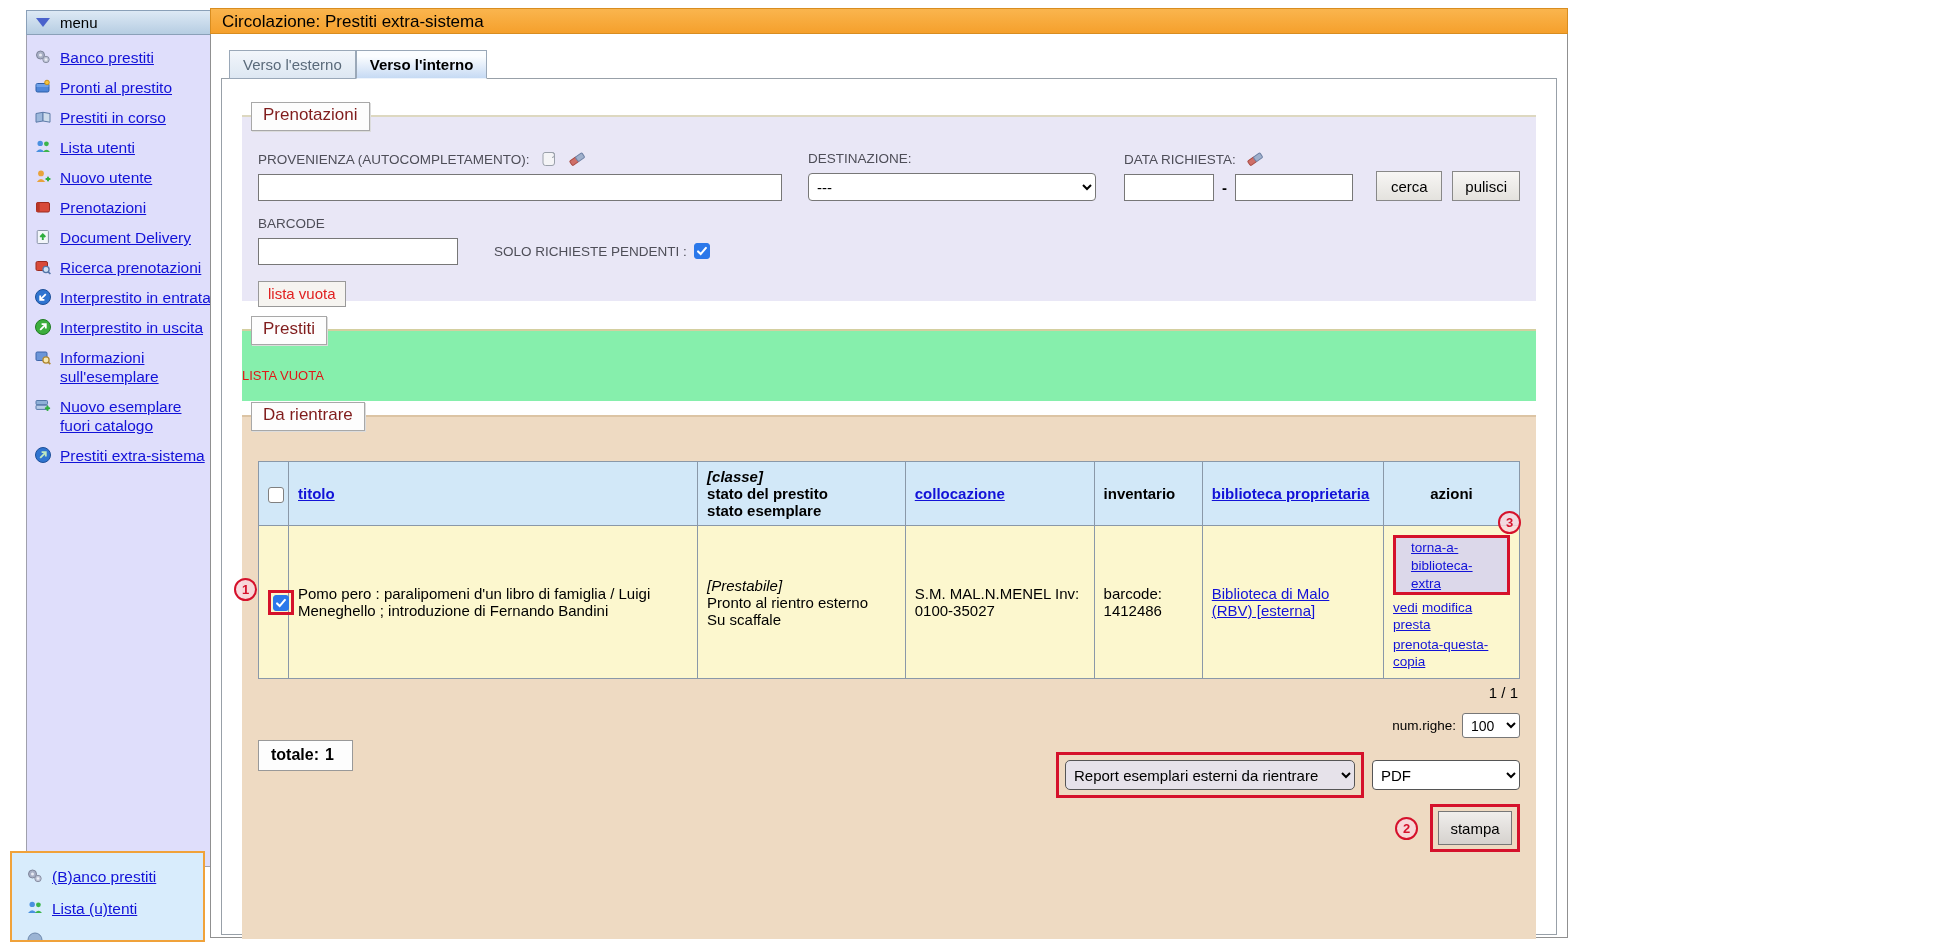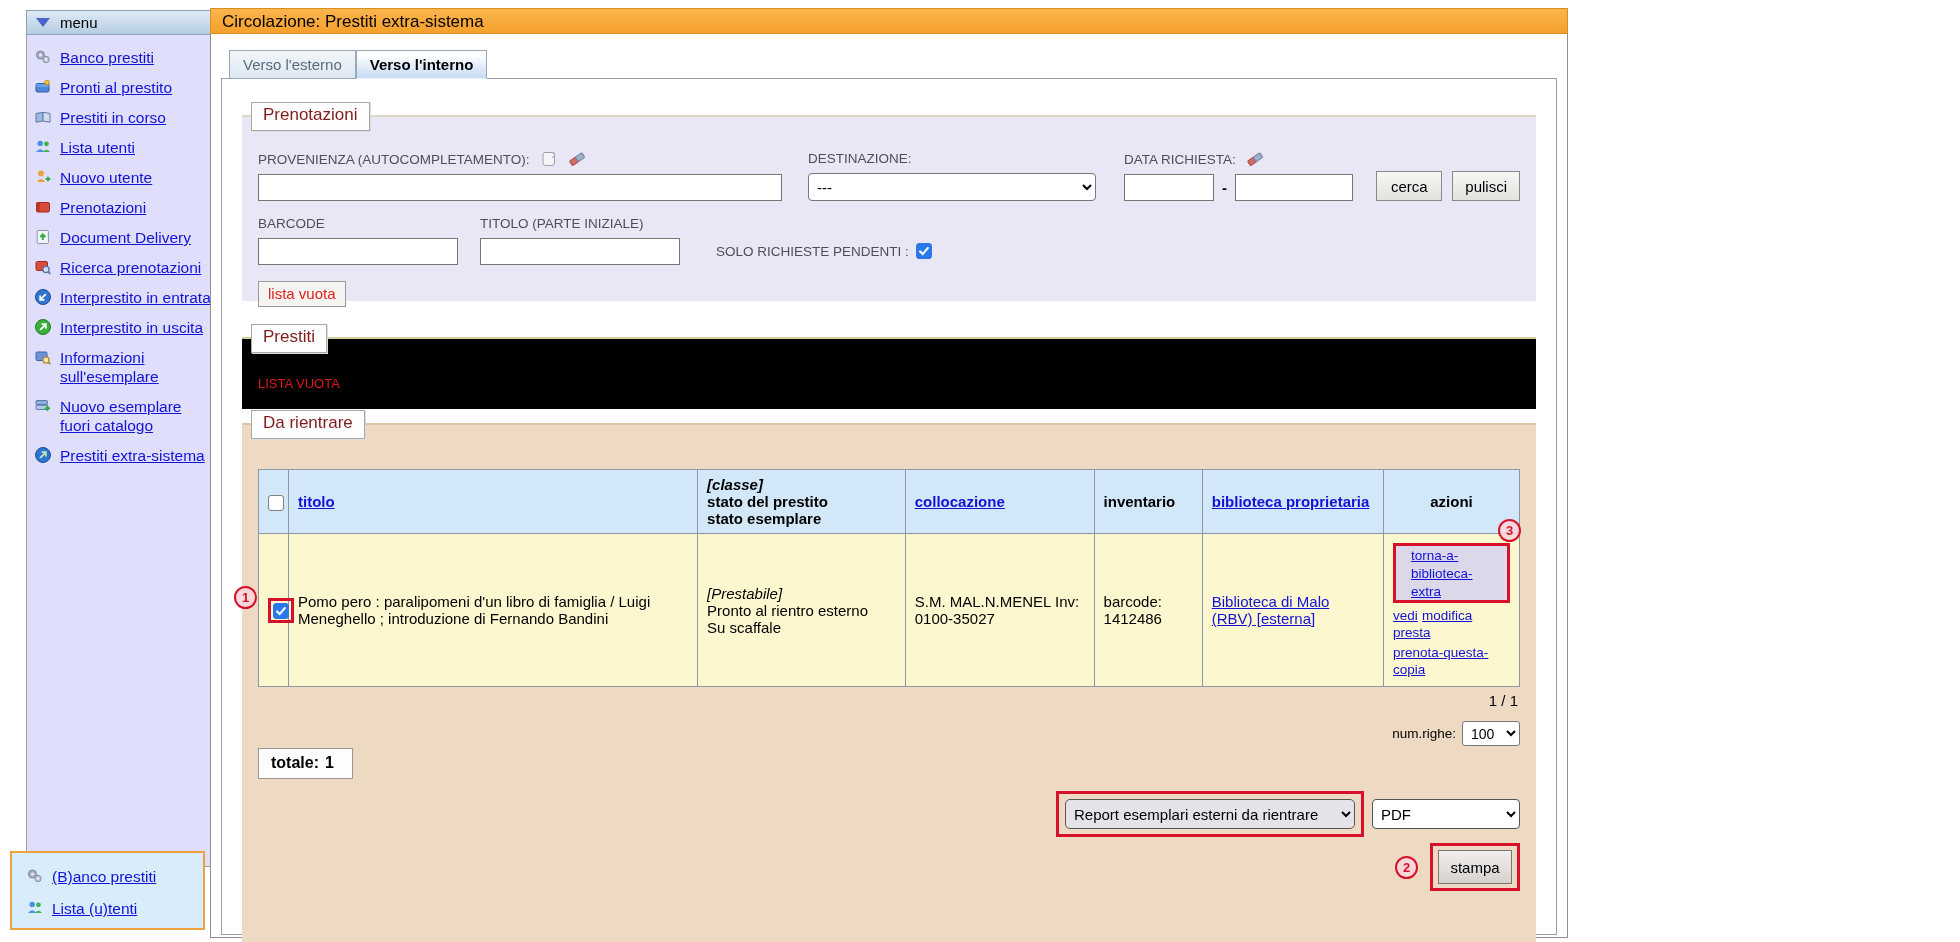--- a/index.html
+++ b/index.html
@@ -9,37 +9,37 @@
 
   
   .sidebar { position:absolute; left:26px; top:10px; width:195px; }
   .menu-header { height:25px; background:linear-gradient(#dde9f5,#b6cde2); border:1px solid #8aa0b8; display:flex; align-items:center; gap:10px; padding:0 9px; font-size:15px; }
   .tri { width:0; height:0; border-left:7px solid transparent; border-right:7px solid transparent; border-top:9px solid #4a62cc; }
   .menu-panel { background:#dfdefb; border:1px solid #a0a0ac; border-top:none; height:832px; padding:13px 5px 0; }
   .mi { display:flex; gap:8px; margin:0 2px 11px; align-items:flex-start; }
   .ic { width:18px; height:18px; flex:0 0 18px; display:inline-block; }
   .ic svg { width:18px; height:18px; display:block; }
   .ml { color:#1212d8; text-decoration:underline; font-size:15.5px; line-height:19px; display:inline-block; }
-  .shortcut-box { position:absolute; left:10px; top:851px; width:195px; height:79px; background:#d8ecfc; border:2px solid #f0a23a; padding:14px 4px 0 12px; overflow:hidden; }
+  .shortcut-box { position:absolute; left:10px; top:851px; width:195px; height:91px; background:#d8ecfc; border:2px solid #f0a23a; padding:14px 4px 0 12px; overflow:hidden; }
   .shortcut-box .mi { margin-bottom:13px; }
 
   
   .main { position:absolute; left:210px; top:8px; width:1358px; }
   .title-bar { background:linear-gradient(#fab54e,#f5a02c); border:1px solid #d88d20; padding:3px 11px 4px; font-size:17px; height:26px; }
   .main-box { background:#fff; border:1px solid #909090; border-top:none; height:904px; padding:16px 10px 0; }
   .tabs { display:flex; margin-left:8px; position:relative; z-index:2; }
   .tab { border:1px solid #9aa8b8; background:linear-gradient(#f2f6fb,#dde7f2); color:#5a6a7a; padding:5px 13px 6px; font-size:15px; cursor:pointer; height:29px; }
   .tab.active { background:linear-gradient(#fbfdff 20%,#c6daf4); color:#000; font-weight:bold; margin-bottom:-1px; border-bottom:1px solid #eef4fc; }
   .tab-panel { border:1px solid #98a0a8; height:857px; padding:14px 12px 0; margin-top:-1px; background:#fff; position:relative; z-index:1; }
 
   
   .fs { position:relative; margin:22px 8px 0; border-top:2px solid #ddd8c0; }
   .legend { position:absolute; top:-15px; left:9px; background:#fdfdfd; border:1px solid #a8a8a8; padding:2px 11px 5px; color:#801c1c; font-size:17px; line-height:20px; box-shadow:1px 1px 0 #dcdcdc; white-space:nowrap; }
   .fs-pren { background:#e9e7f6; height:186px; padding:31px 16px 0; }
-  .fs-prest { background:#000000; height:72px; margin-top:36px; padding:37px 16px 0; border-top-color:#d4cfa0; }
+  .fs-prest { background:#86efac; height:72px; margin-top:28px; padding:37px 0 0; border-top-color:#d4cfa0; }
   .fs-rientro { background:#eedac2; height:524px; margin-top:14px; padding:44px 16px 0; border-top-color:#dcc4a4; }
 
   .lbl { font-size:13.5px; color:#4e4e58; }
   .lbl-row { display:flex; align-items:center; gap:10px; margin-bottom:5px; height:20px; }
   input.txt { height:27px; border:1px solid #777; background:#fff; width:100%; font-size:15px; padding:0 6px; font-family:inherit; }
   select { height:28px; border:1px solid #777; border-radius:4px; background:#fff; font-size:15px; padding:0 4px; font-family:inherit; }
   .row1 { display:flex; align-items:flex-end; }
   .col-prov { width:524px; }
   .col-dest { width:288px; margin-left:26px; }
   .col-dest select { width:100%; }
@@ -86,21 +86,21 @@
   
   .ann-wrap { display:inline-block; border:3px solid #d5112b; padding:2px 2px 1px; line-height:0; }
   .ann-circle { width:23px; height:23px; border:2px solid #d5112b; border-radius:50%; background:rgba(248,214,220,.85); color:#d5112b; font-size:13px; font-weight:bold; display:flex; align-items:center; justify-content:center; }
   .c1 { position:absolute; left:-25px; top:52px; }
   .c3 { position:absolute; top:-15px; right:-2px; z-index:3; }
 
   
   .pag-page { text-align:right; font-size:15px; margin-top:5px; padding-right:2px; }
   .pag-rows { display:flex; justify-content:flex-end; align-items:center; gap:6px; margin-top:12px; font-size:13.5px; }
   .pag-rows select { height:25px; width:58px; border-radius:3px; font-size:14px; }
-  .bottom-row { display:flex; margin-top:2px; align-items:flex-start;flex-direction:column; }
+  .bottom-row { display:flex; margin-top:2px; align-items:flex-start; }
   .totale { background:#fdfdfd; border:1px solid #999; font-weight:bold; font-size:16px; padding:5px 12px 6px; }
   .totale span { margin-right:6px; }
   .report-zone { margin-left:auto; display:flex; align-items:center; margin-top:12px; }
   .report-annbox { border:3px solid #d5112b; padding:5px 6px; }
   .report-select { width:290px; background:#e6e2ea; height:30px; border-radius:5px; border:1px solid #555; }
   .pdf-select { width:148px; margin-left:8px; height:30px; background:#fff; border:1px solid #555; }
   .stampa-row { display:flex; justify-content:flex-end; align-items:center; gap:12px; margin-top:6px; }
   .stampa-annbox { border:3px solid #d5112b; padding:4px 5px; }
   .stampa-btn { height:34px; width:74px; background:linear-gradient(#f0eeec,#d6d2ce); border:1px solid #777; font-size:15px; cursor:pointer; font-family:inherit; }
 </style>
@@ -336,26 +336,20 @@
           </div>
           <div class="col-btns">
             <button class="std">cerca</button>
             <button class="std">pulisci</button>
           </div>
         </div>
         <div class="row2">
           <div class="col-bar">
             <div class="lbl-row">
                 <span class="lbl">BARCODE</span>
-              </div>
-            <input class="txt" type="text" style="">
-          </div>
-          <div class="col-tit">
-            <div class="lbl-row">
-                <span class="lbl">TITOLO (PARTE INIZIALE)</span>
               </div>
             <input class="txt" type="text" style="">
           </div>
           <div class="solo">
             <span class="lbl">SOLO RICHIESTE PENDENTI :</span>
             <span class="cb checked">
                 <svg viewBox="0 0 16 16">
                   <path d="M3.5 8.5 L6.5 11.5 L12.5 4.5" stroke="#fff" stroke-width="2.4" fill="none" stroke-linecap="round"></path>
                 </svg>
               </span>

